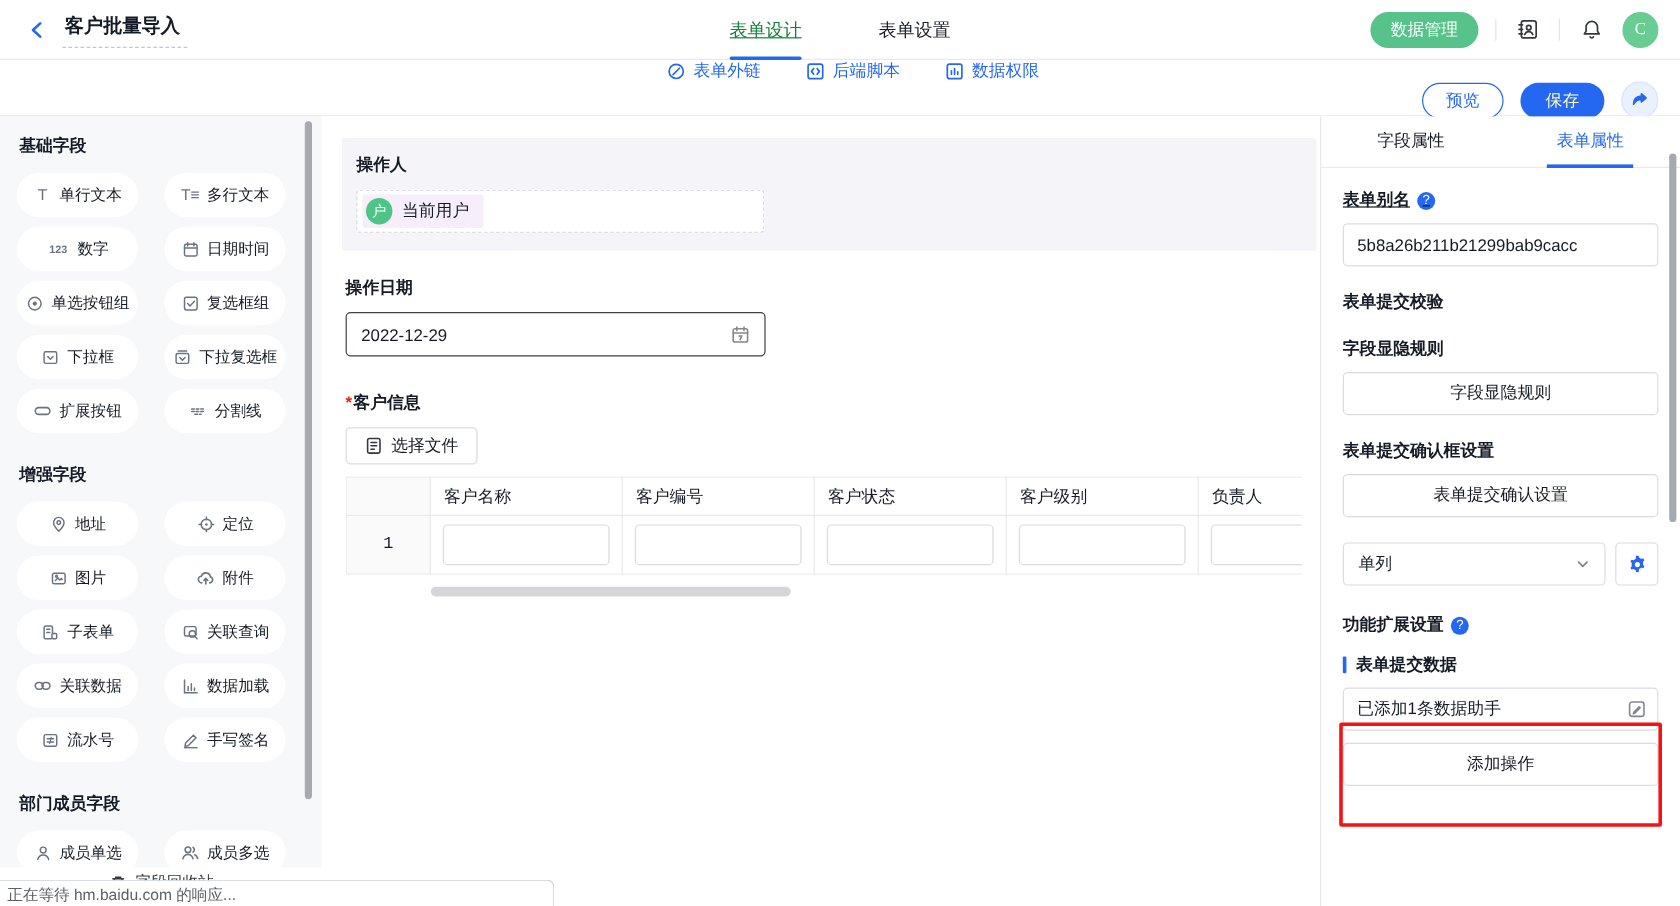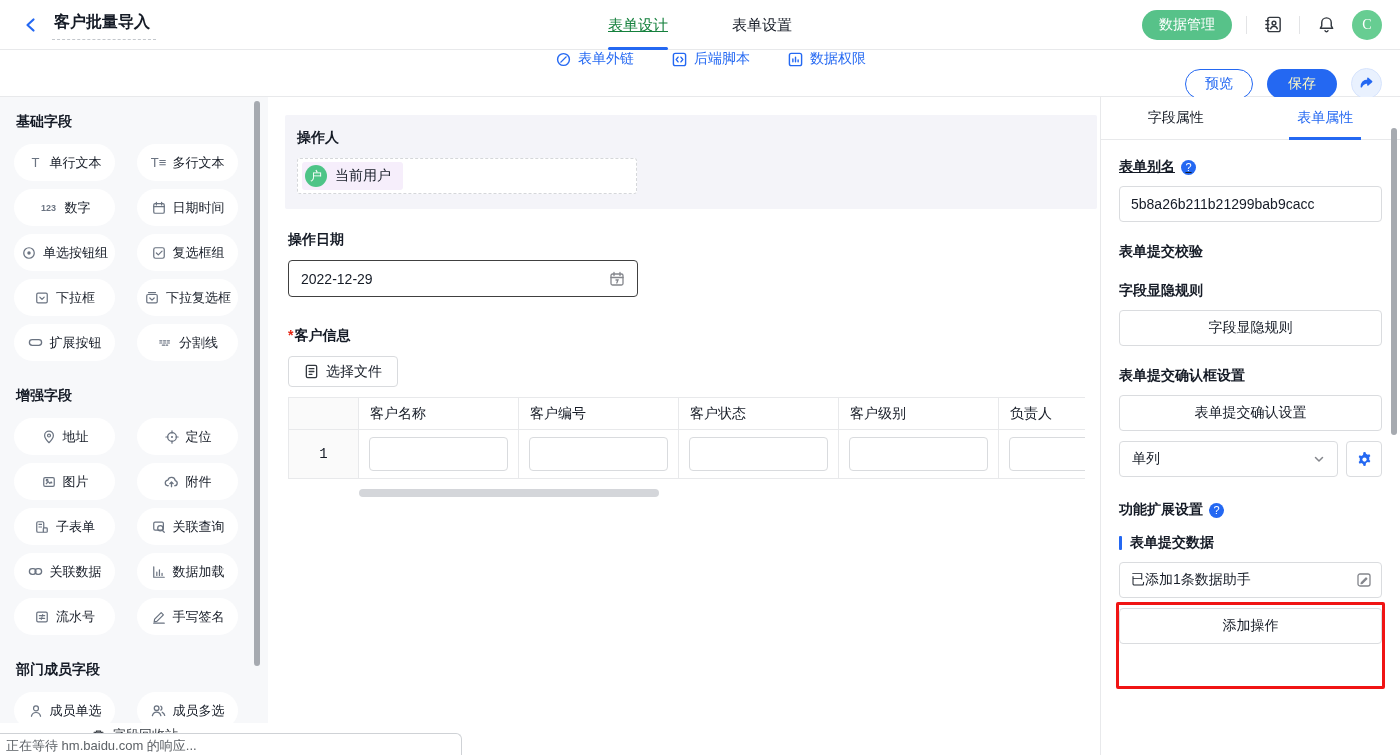--- a/index.html
+++ b/index.html
@@ -73,21 +73,21 @@
   .p-tabs { height:43px; display:flex; border-bottom:1px solid #e8e9eb; }
   .p-tab { flex:1; display:flex; align-items:center; justify-content:center; font-size:14px; cursor:pointer; position:relative; color:#151b26; }
   .p-tab.active { color:#2468f2; }
   .p-tab.active::after { content:""; position:absolute; left:50%; transform:translateX(-50%); bottom:-1px; width:72px; height:3px; background:#2468f2; }
   .p-body { padding:0 18px; }
   .p-head { font-size:14px; font-weight:bold; display:flex; align-items:center; margin-top:21px; }
   .help-ic { width:15px; height:15px; border-radius:50%; background:#2468f2; color:#fff; font-size:11px; line-height:15px; text-align:center; margin-left:6px; cursor:pointer; font-weight:normal; }
   .help-ic::after { content:"?"; }
   .p-input { height:36px; border:1px solid #dadcdf; border-radius:4px; display:flex; align-items:center; padding:0 11px; font-size:14px; margin-top:10px; background:#fff; cursor:text; }
   .p-btn { height:36px; border:1px solid #dadcdf; border-radius:4px; background:#fff; width:100%; font-size:14px; color:#151b26; margin-top:10px; cursor:pointer; font-family:inherit; }
-  .layout-row { display:flex; gap:8px; margin-top:10px; }
+  .layout-row { display:flex; gap:8px; margin-top:21px; }
   .p-select { flex:1; height:36px; border:1px solid #dadcdf; border-radius:4px; display:flex; align-items:center; padding:0 12px; font-size:14px; cursor:pointer; background:#fff; }
   .p-select .chev { margin-left:auto; color:#84868c; }
   .gear-btn { width:36px; height:36px; border:1px solid #dadcdf; border-radius:4px; background:#fff; color:#2468f2; display:flex; align-items:center; justify-content:center; cursor:pointer; }
   .sub-head { display:flex; align-items:center; font-size:14px; font-weight:bold; margin-top:15px; }
   .sub-head::before { content:""; width:3px; height:14px; background:#2468f2; margin-right:8px; border-radius:1px; }
   .edit-input { position:relative; }
   .edit-input .pencil { position:absolute; right:10px; top:50%; transform:translateY(-50%); color:#84868c; cursor:pointer; display:flex; }
   .red-annot { position:absolute; left:15px; top:505px; width:269px; height:87px; border:3px solid #f01414; border-radius:2px; pointer-events:none; z-index:5; }
   .p-scroll { position:absolute; right:3px; top:31px; width:6px; height:307px; background:#a6aab0; border-radius:3px; }
 

